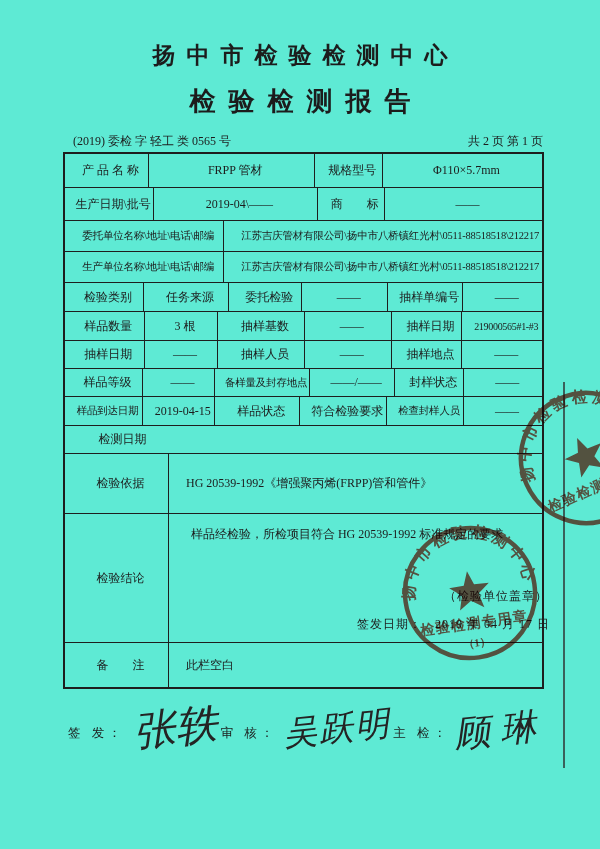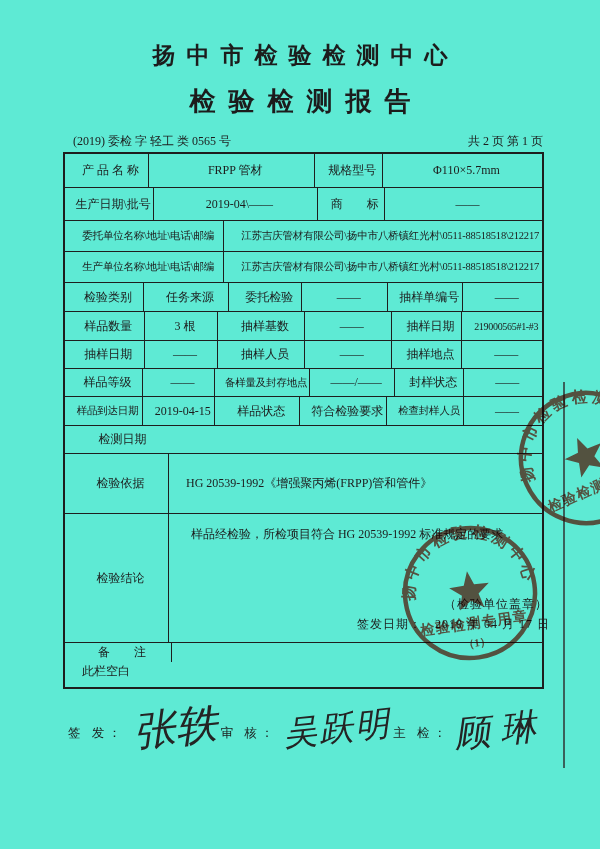--- a/index.html
+++ b/index.html
@@ -5,38 +5,38 @@
   *{box-sizing:border-box;}
   html,body{margin:0;padding:0;background:#e9e9e9;}
   .page{position:relative;width:600px;height:849px;background:#5eead4;overflow:hidden;
         font-family:"Liberation Serif","DejaVu Serif",serif;color:#1c1c1c;}
   .org-name{text-align:center;font-size:23px;font-weight:bold;letter-spacing:11px;padding-top:40px;padding-left:11px;}
   .report-title{text-align:center;font-size:26px;font-weight:bold;letter-spacing:13px;margin-top:13px;padding-left:13px;}
   .doc-line{display:flex;justify-content:space-between;padding:0 57px 0 73px;margin-top:14px;font-size:12px;}
   
   .tbl{position:absolute;left:63px;top:152px;width:481px;border:2px solid #1e1e1e;background:transparent;}
   .row{display:flex;border-bottom:1px solid #1e1e1e;}
-  .row:last-child{border-bottom:none;flex-direction:column;}
+  .row:last-child{border-bottom:none;}
   .cell{border-right:1px solid #1e1e1e;display:flex;align-items:center;justify-content:center;
         font-size:12px;white-space:nowrap;overflow:visible;padding:1px 3px;margin-left:8px;}
   .cell:last-child{border-right:none;}
   .left{justify-content:flex-start;padding-left:9px;}
   .sm{font-size:10.5px;letter-spacing:-0.2px;}
   .xs{font-size:10px;letter-spacing:-0.3px;}
   
   .wA1{width:17%}.wA2{width:35.5%}.wA3{width:13.5%}.wA4{width:34%}
   .wB1{width:33.3%}.wB2{width:66.7%}
   .wC1{width:16.7%}.wC2{width:15.3%}.wC3{width:18.3%}.wC4{width:18.4%}.wC5{width:14.6%}.wC6{width:16.7%}
   .wD1{width:20.8%}.wD2{width:79.2%}
   
   .r1{height:34px}.r2{height:33px}.r3{height:31px}.r4{height:31px}.r5{height:29px}.r6{height:29px}
   .r7{height:28px}.r8{height:28px}.r9{height:29px}.r10{height:28px}.r11{height:60px}.r12{height:129px}.r13{height:44px}
   
   .ccell{display:block;position:relative;padding:12px 12px 0 14px;font-size:12px;}
-  .stamp-note{position:absolute;right:-6px;top:82px;font-size:12px;letter-spacing:1px;}
+  .stamp-note{position:absolute;right:-6px;top:74px;font-size:12px;letter-spacing:1px;}
   .issue-line{position:absolute;left:180px;bottom:9px;font-size:12px;letter-spacing:1px;}
   
   .sig-row{position:absolute;top:690px;left:68px;right:8px;height:86px;display:flex;align-items:center;}
   .sig-label{font-size:12.5px;letter-spacing:4px;white-space:nowrap;}
   .sig{font-style:italic;font-weight:500;color:#242424;white-space:nowrap;transform:rotate(-6deg);}
   .sig-issue{font-size:42px;margin:0 4px 10px 8px;}
   .sig-review{font-size:34px;margin:0 2px 8px 6px;letter-spacing:2px;}
   .sig-chief{font-size:36px;margin:0 0 6px 4px;letter-spacing:10px;}
   
   .stamp{position:absolute;color:#dc392b;opacity:.84;mix-blend-mode:multiply;}

